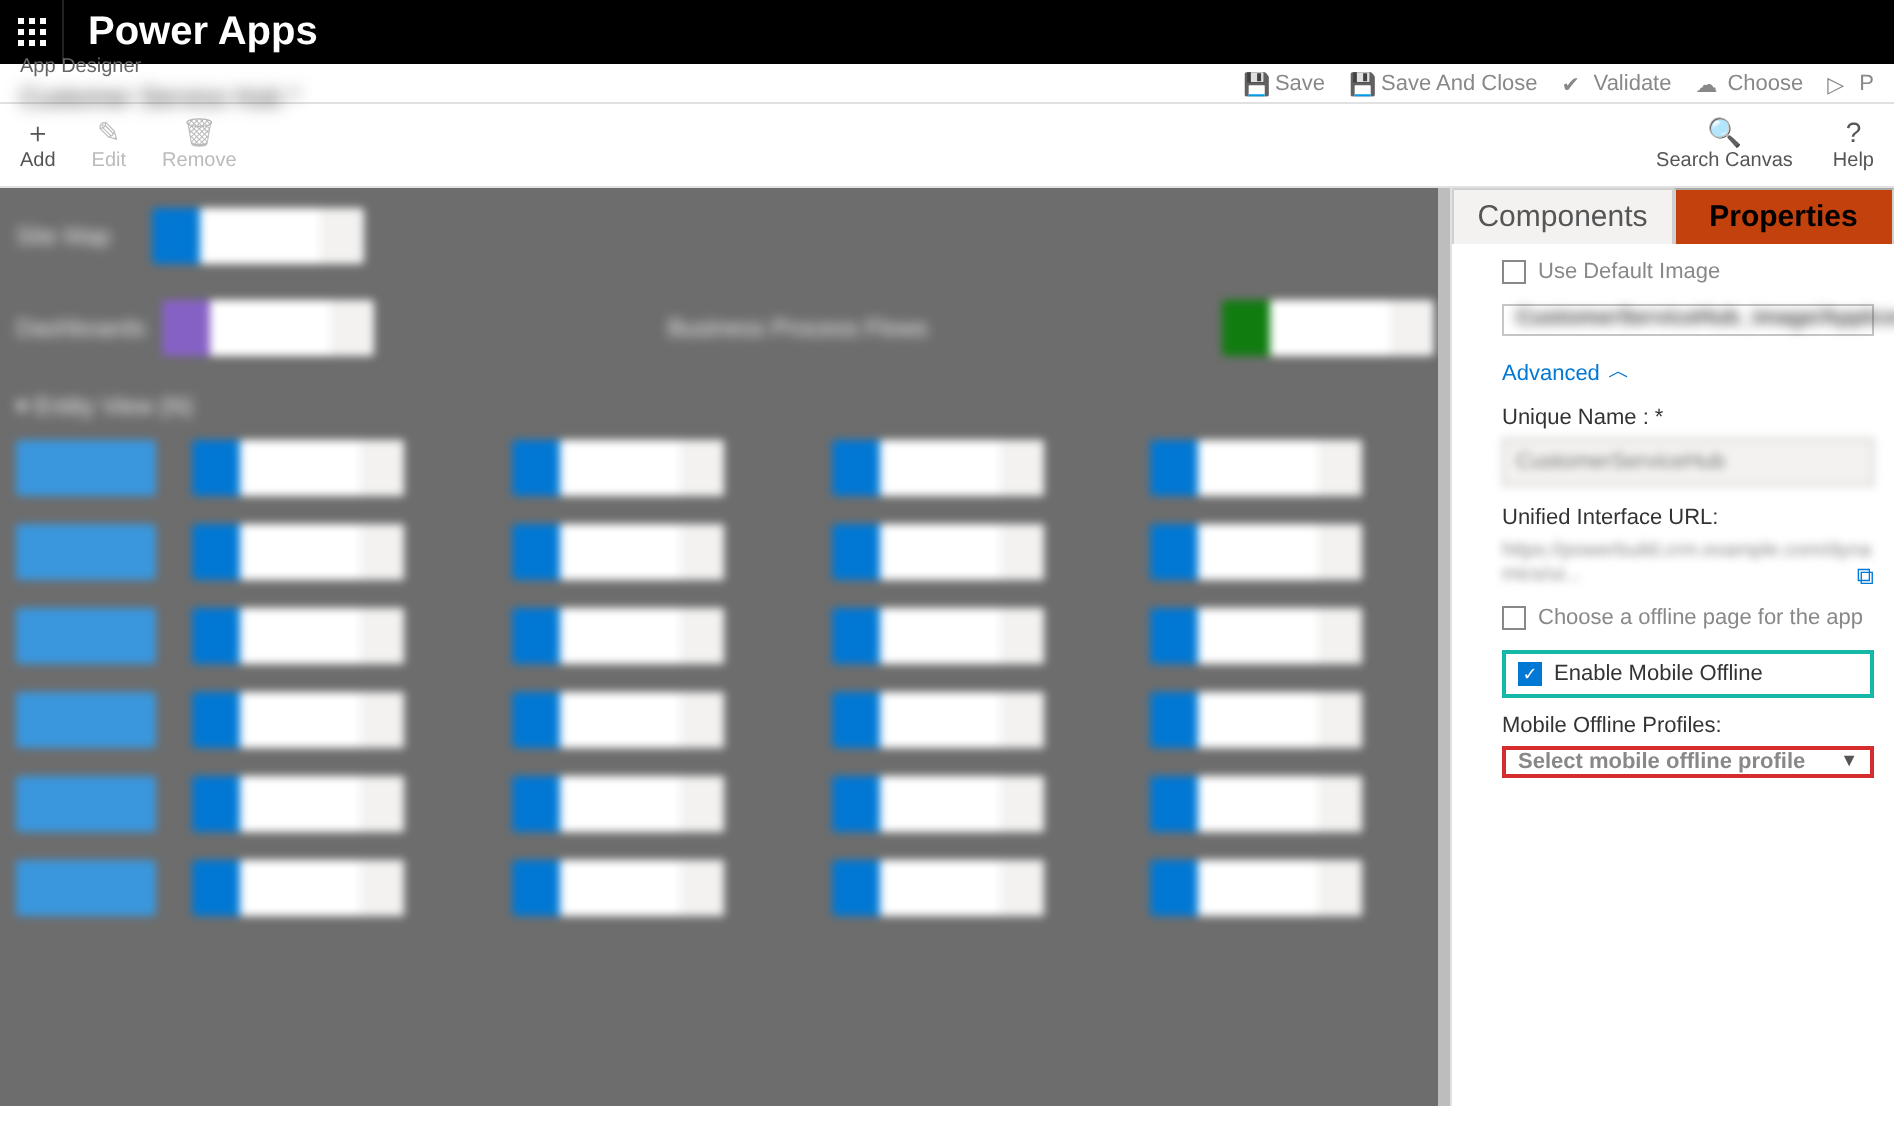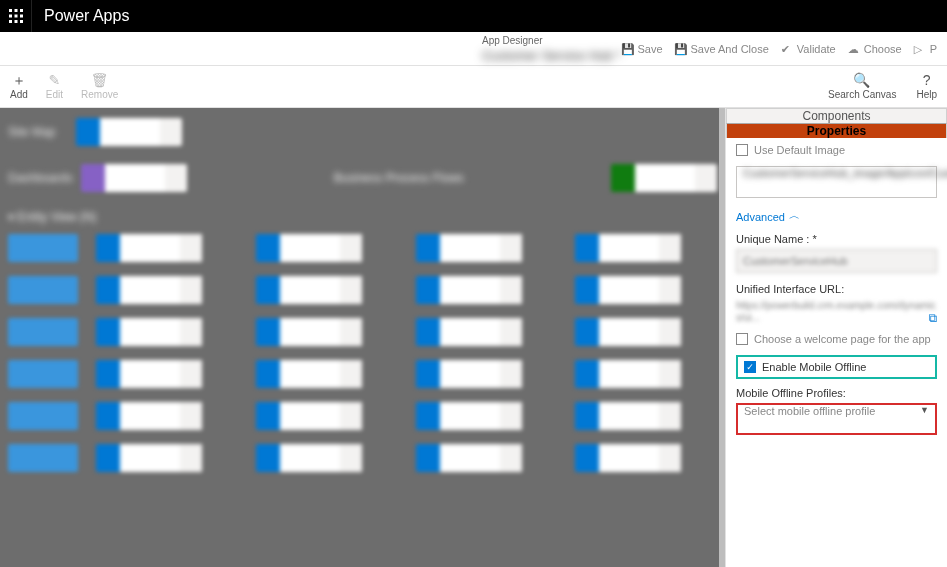--- a/index.html
+++ b/index.html
@@ -2,24 +2,24 @@
 <html><head>
 <meta charset="utf-8">
 <style>
   * { box-sizing: border-box; margin: 0; padding: 0; font-family: "Segoe UI", Arial, sans-serif; }
   body { width: 947px; height: 567px; overflow: hidden; font-size: 12px; background: #fff; }
 
   
   .topbar { background: #000; height: 32px; display: flex; align-items: center; color: #fff; }
   .waffle { width: 32px; height: 32px; display: flex; align-items: center; justify-content: center; border-right: 1px solid #222; }
   .waffle svg { width: 14px; height: 14px; }
-  .brand { padding: 0 12px; font-size: 16px; }
-
-  
-  .subbar { height: 34px; border-bottom: 1px solid #e1e1e1; display: flex; align-items: center; padding: 0 10px; font-size: 11px; color: #333; justify-content: flex-end; }
+  .brand { padding: 0 12px; font-size: 20px; font-weight: bold; }
+
+  
+  .subbar { height: 20px; border-bottom: 1px solid #e1e1e1; display: flex; align-items: center; padding: 0 10px; font-size: 11px; color: #333; justify-content: space-between; }
   .subbar-left { display: flex; flex-direction: column; gap: 2px; }
   .subbar-left .label { font-size: 10px; color: #666; }
   .subbar-left .title { font-size: 13px; filter: blur(4px); color: #333; }
   .subbar-right { display: flex; gap: 12px; color: #888; font-size: 11px; }
   .subbar-btn { display: flex; align-items: center; gap: 4px; cursor: pointer; }
   .subbar-btn .ic { width: 12px; height: 12px; display: inline-block; }
 
   
   .toolbar { height: 42px; border-bottom: 1px solid #e1e1e1; display: flex; align-items: center; padding: 0 10px; justify-content: space-between; }
   .tool-left { display: flex; gap: 18px; }
@@ -44,31 +44,31 @@
   .field .cap { background:#f3f2f1; width:22px; height:28px; }
   .field-blur { filter: blur(2px); }
   .mid-label { color:#eee; filter:blur(3px); flex:1; text-align:center; }
 
   .ev-header { color:#eee; filter:blur(3px); margin-bottom:10px; }
   .grid { display:grid; grid-template-columns: 70px 1fr 1fr 1fr 1fr; gap: 14px 18px; align-items:center; }
   .row-chip { height:28px; background:#3a96dd; border-radius:2px; filter:blur(2px); }
 
   
   .panel { width: 222px; border-left:1px solid #e1e1e1; display:flex; flex-direction:column; overflow:hidden; }
-  .tabs { display:flex; height:28px; font-size:12px;flex-direction:column; }
+  .tabs { display:flex; height:28px; font-size:15px; }
   .tab { flex:1; display:flex; align-items:center; justify-content:center; border:1px solid #d0d0d0; border-bottom:none; background:#f3f2f1; color:#555; cursor:pointer; }
   .tab.active { background:#c2410c; color:#000; font-weight:600; border-top:1px solid #aaa; }
   .panel-body { padding:8px 10px; font-size:11px; color:#333; overflow:hidden; flex:1; }
-  .pfield { margin-bottom:10px; }
+  .pfield { margin-bottom:10px;margin-left:15px; }
   .pfield .plabel { display:block; margin-bottom:4px; color:#333; }
   .chk { display:flex; align-items:center; gap:6px; font-size:11px; color:#888; }
   .chkbox { width:12px; height:12px; border:1px solid #888; display:inline-flex; align-items:center; justify-content:center; }
   .chkbox.checked { background:#0078d4; border-color:#0078d4; }
   .chkbox.checked::after { content:"✓"; color:#fff; font-size:9px; line-height:1; }
-  .select { height:32px; border:1px solid #c8c6c4; display:flex; padding:0 6px; justify-content:space-between; color:#888; background:#fff; cursor:pointer; }
+  .select { height:16px; border:1px solid #c8c6c4; display:flex; padding:0 6px; justify-content:space-between; color:#888; background:#fff; cursor:pointer;font-weight:bold; }
   .select .chev { font-size:9px; color:#555; }
   .select.blurval span:first-child { filter:blur(3px); color:#444; }
   .tile-box { border:1px solid #eaeaea; padding:6px; }
   .tile-img { height:58px; background:#2a2a50; display:flex; align-items:center; justify-content:center; margin-bottom:6px; }
   .tile-img svg { width:46px; height:36px; }
   .tile-title { filter:blur(3px); font-size:12px; margin-bottom:4px; }
   .tile-desc  { filter:blur(2px); font-size:10px; color:#888; line-height:1.3; }
   .link { color:#0078d4; cursor:pointer; display:flex; align-items:flex-end; gap:4px; }
   .inputbox { height:24px; border:1px solid #c8c6c4; background:#f3f2f1; filter:blur(2px); padding:0 6px; display:flex; align-items:center; color:#777; }
   .url { font-size:10px; color:#888; filter:blur(2px); margin-top:4px; word-break:break-all; }
@@ -351,21 +351,21 @@
       <div class="pfield">
         <span class="plabel">Unified Interface URL:</span>
         <div>
           <span class="url">https://powerbuild.crm.example.com/dynamics/ui...</span>
           <span class="copy-ic">⧉</span>
         </div>
       </div>
 
       <div class="pfield chk">
         <span class="chkbox"></span>
-        <span>Choose a welcome page for the app</span>
+        <span>Choose a offline page for the app</span>
       </div>
 
       <div class="pfield hl">
         <div class="chk">
           <span class="chkbox checked"></span>
           <span style="color:#333">Enable Mobile Offline</span>
         </div>
       </div>
 
       <div class="pfield">

